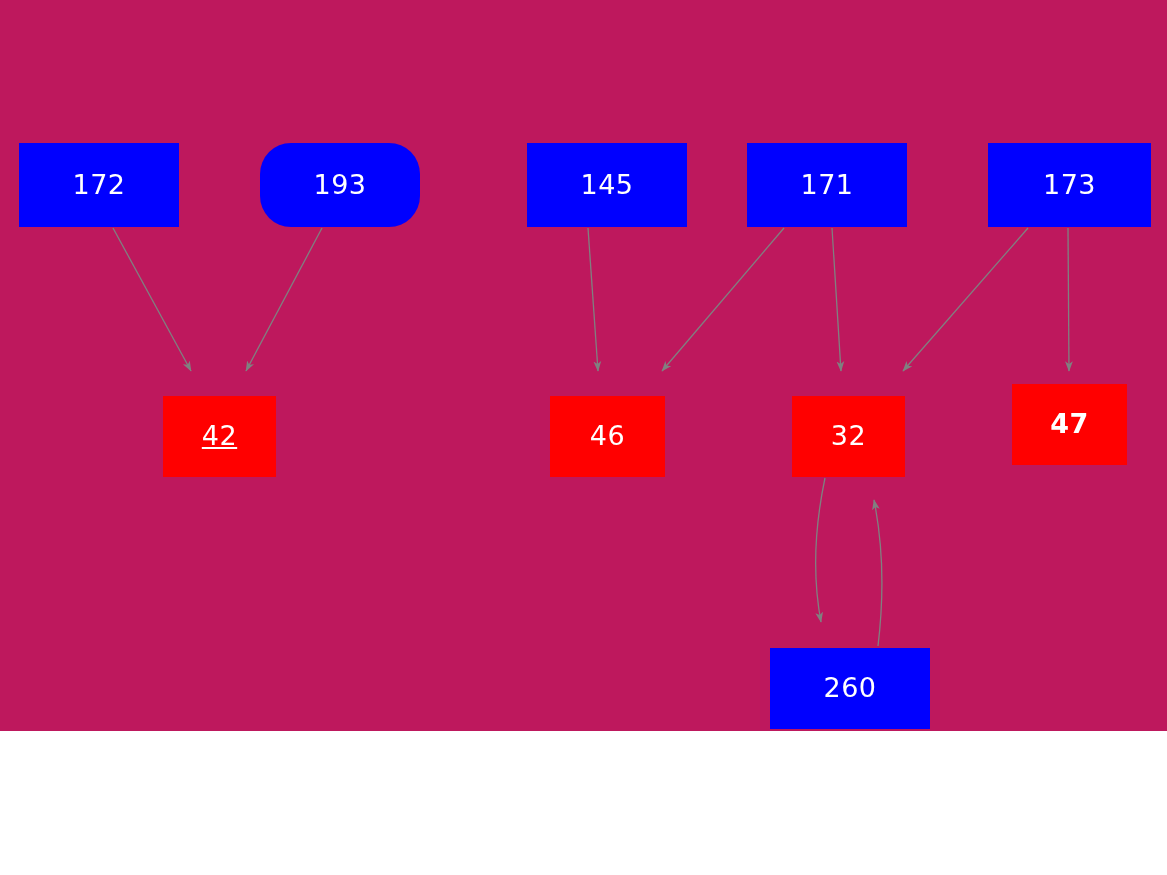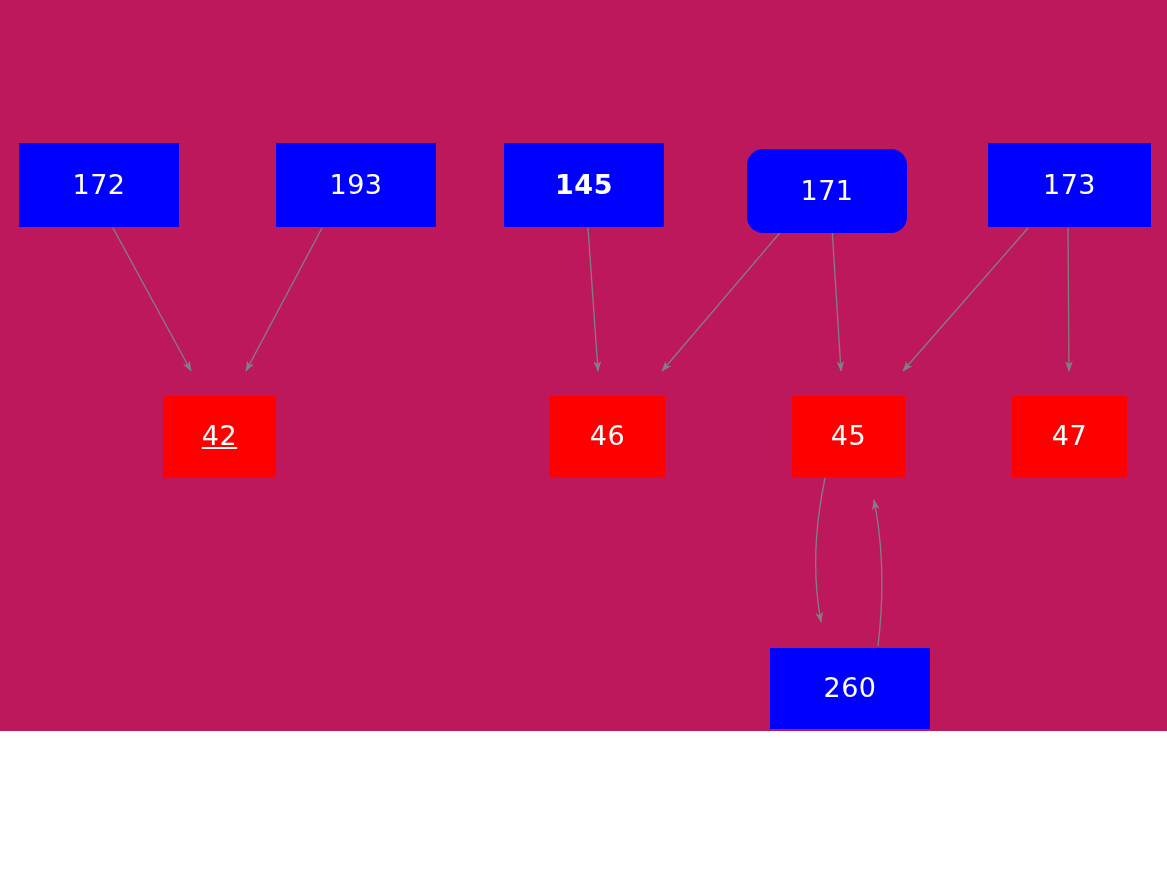--- a/index.html
+++ b/index.html
@@ -68,42 +68,42 @@
         <path d="M 1068,228 L 1069,371" fill="none" stroke="#808080" stroke-width="1.3" marker-end="url(#arrowhead)"></path>
         <path d="M 825,478 C 812,540 814,585 821,622" fill="none" stroke="#808080" stroke-width="1.3" marker-end="url(#arrowhead)"></path>
         <path d="M 878,646 C 885,588 882,540 874,500" fill="none" stroke="#808080" stroke-width="1.3" marker-end="url(#arrowhead)"></path>
       </g>
   </svg>
 
   <div id="nodes-group">
       <div class="node" style="left: 19px; top: 143px; width: 160px; height: 84px; background: rgb(0, 0, 255);">
         <span class="node-label">172</span>
       </div>
-      <div class="node" style="left: 276px; top: 143px; width: 160px; height: 84px; background: rgb(0, 0, 255);">
+      <div class="node" style="left: 260px; top: 143px; width: 160px; height: 84px; background: rgb(0, 0, 255); border-radius: 31px;">
         <span class="node-label">193</span>
       </div>
-      <div class="node" style="left: 504px; top: 143px; width: 160px; height: 84px; background: rgb(0, 0, 255); font-weight: bold;">
+      <div class="node" style="left: 527px; top: 143px; width: 160px; height: 84px; background: rgb(0, 0, 255);">
         <span class="node-label">145</span>
       </div>
-      <div class="node" style="left: 747px; top: 149px; width: 160px; height: 84px; background: rgb(0, 0, 255); border-radius: 16px;">
+      <div class="node" style="left: 747px; top: 143px; width: 160px; height: 84px; background: rgb(0, 0, 255);">
         <span class="node-label">171</span>
       </div>
       <div class="node" style="left: 988px; top: 143px; width: 163px; height: 84px; background: rgb(0, 0, 255);">
         <span class="node-label">173</span>
       </div>
       <div class="node" style="left: 163px; top: 396px; width: 113px; height: 81px; background: rgb(255, 0, 0); text-decoration: underline;">
         <span class="node-label">42</span>
       </div>
       <div class="node" style="left: 550px; top: 396px; width: 115px; height: 81px; background: rgb(255, 0, 0); text-align: right;">
         <span class="node-label">46</span>
       </div>
       <div class="node" style="left: 792px; top: 396px; width: 113px; height: 81px; background: rgb(255, 0, 0);">
-        <span class="node-label">45</span>
+        <span class="node-label">32</span>
       </div>
-      <div class="node" style="left: 1012px; top: 396px; width: 115px; height: 81px; background: rgb(255, 0, 0);">
+      <div class="node" style="left: 1012px; top: 384px; width: 115px; height: 81px; background: rgb(255, 0, 0); font-weight: bold;">
         <span class="node-label">47</span>
       </div>
       <div class="node" style="left: 770px; top: 648px; width: 160px; height: 81px; background: rgb(0, 0, 255);">
         <span class="node-label">260</span>
       </div>
     </div>
 
 </div>
 
 </body></html>

